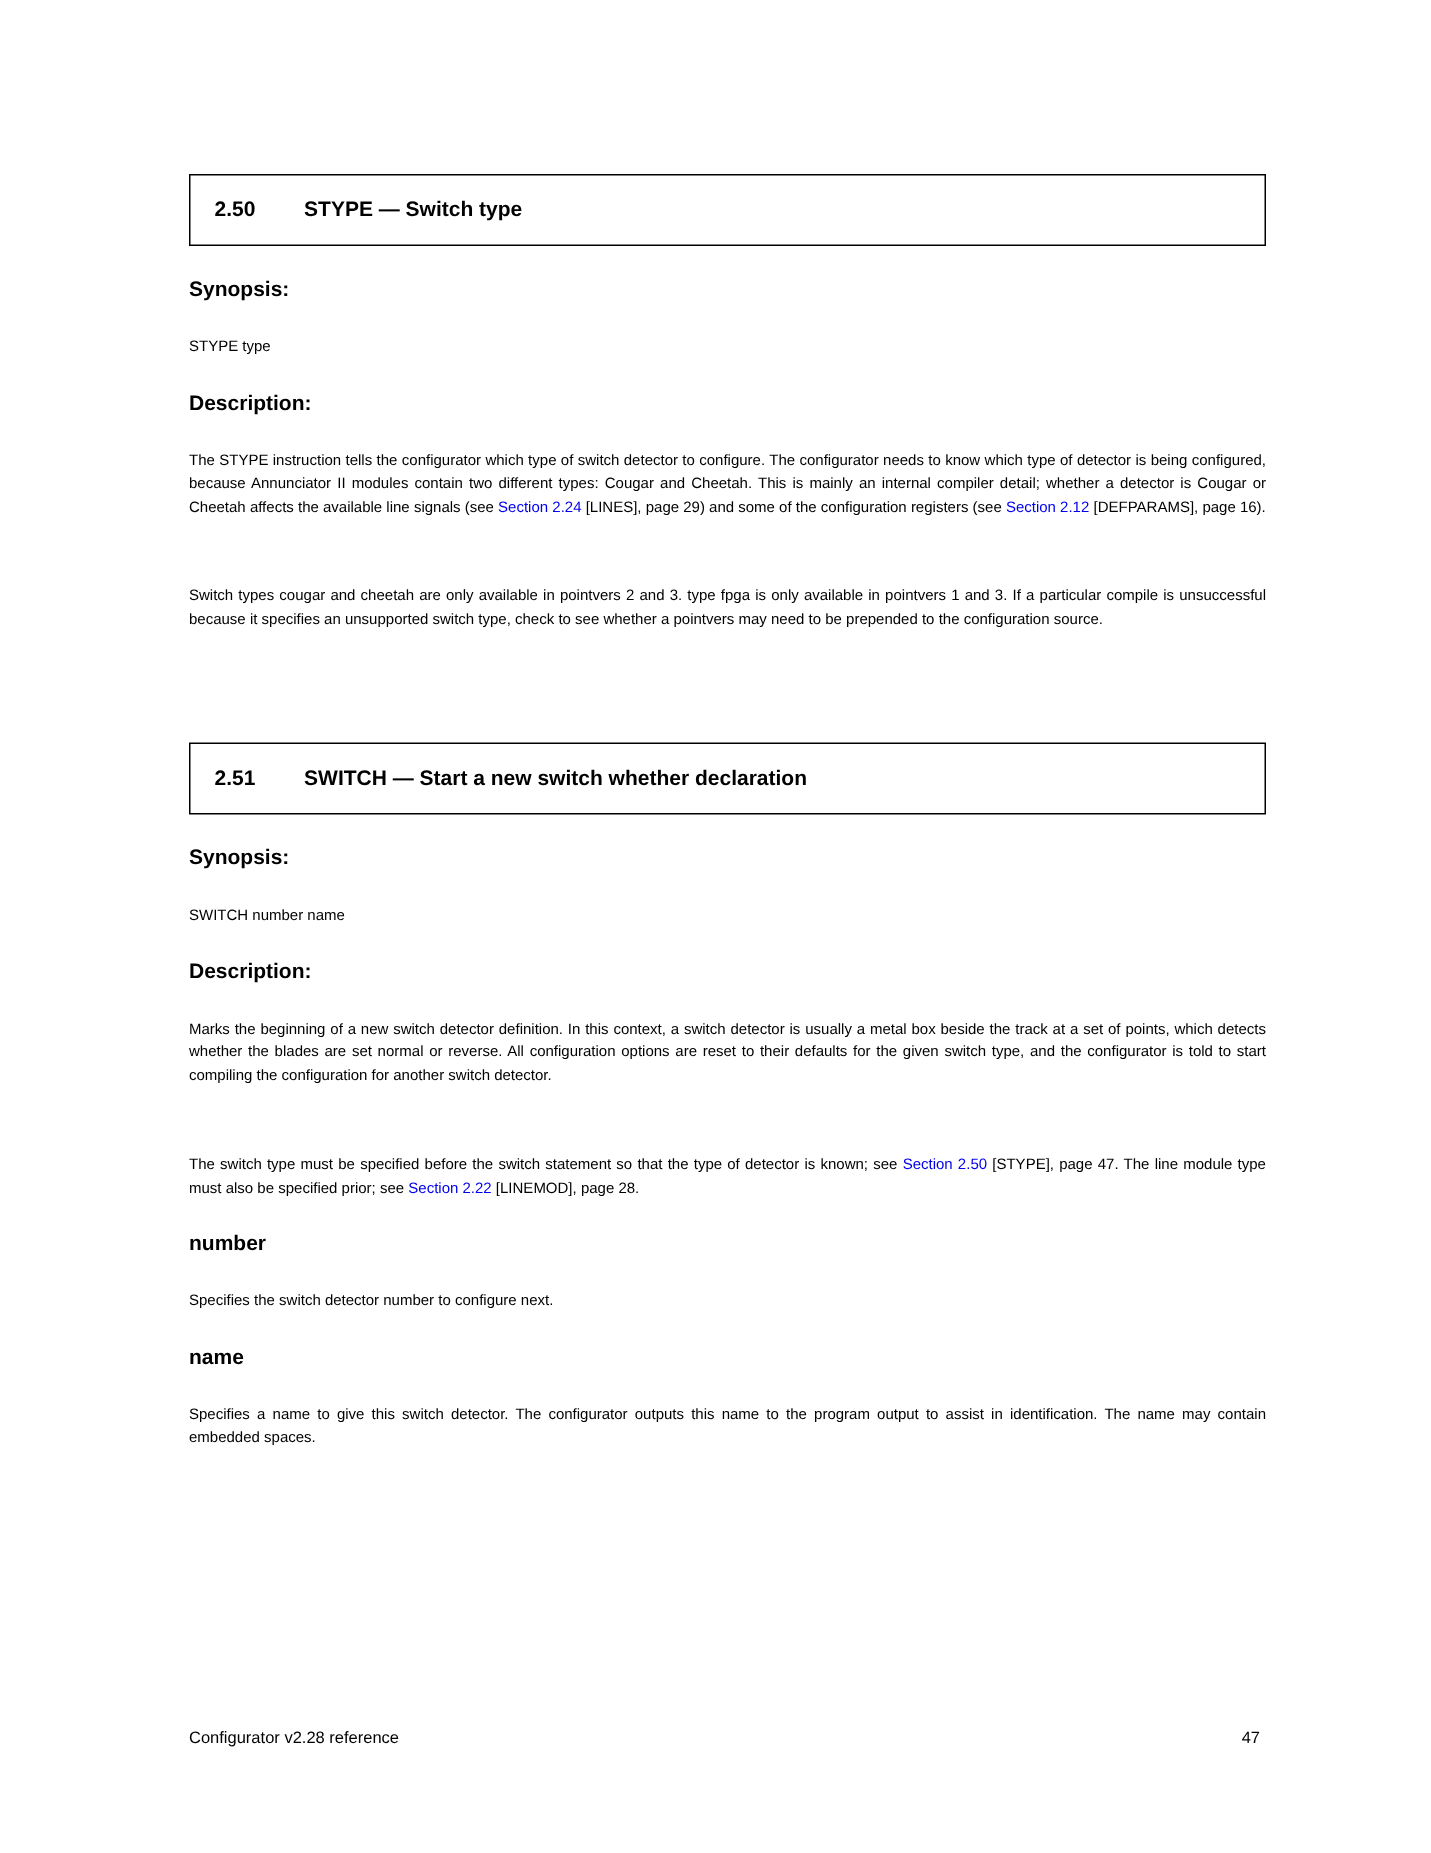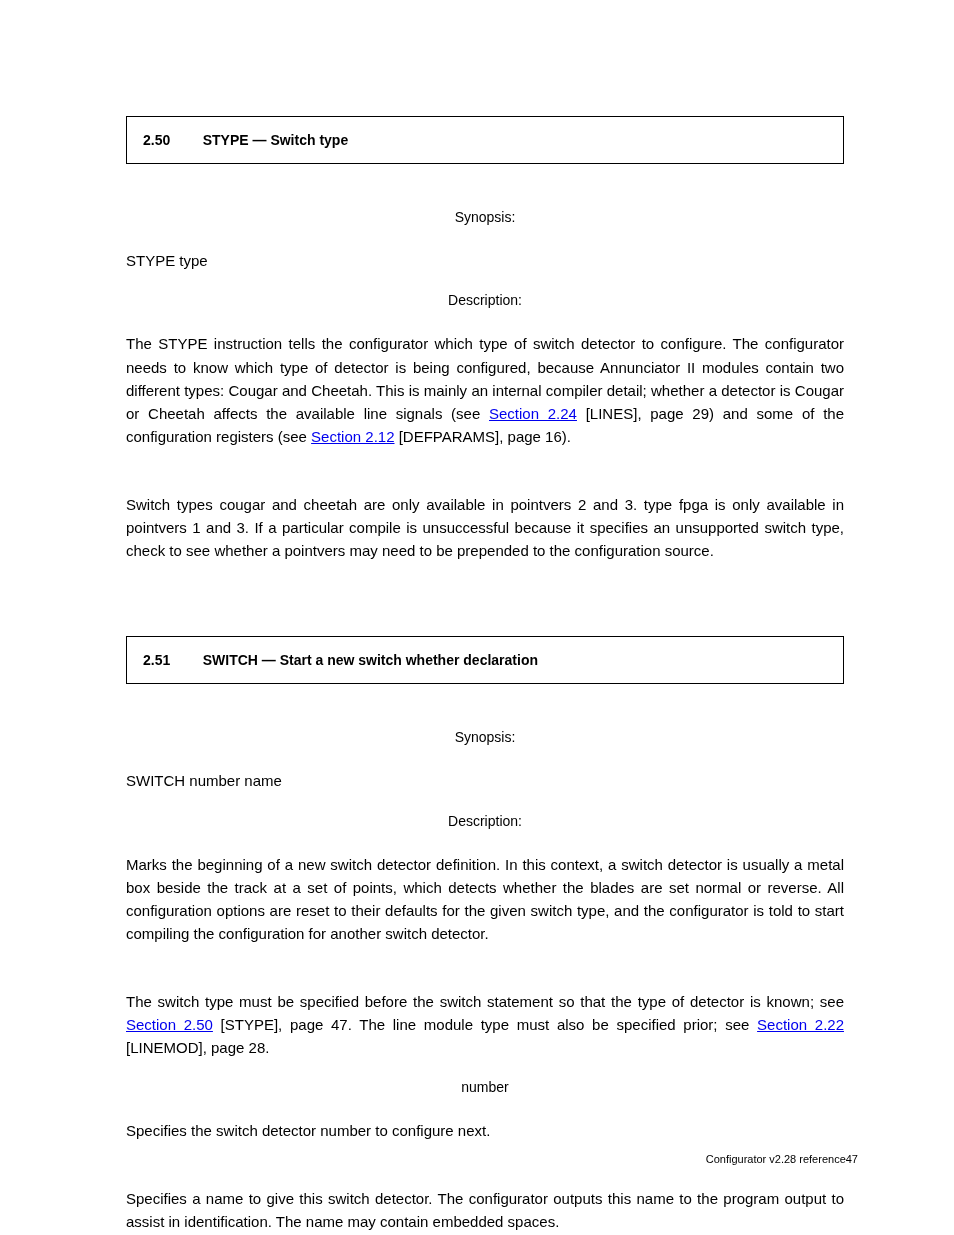--- a/index.html
+++ b/index.html
@@ -10,56 +10,54 @@
     font-family: Arial, Helvetica, sans-serif;
     color: #000000;
     position: relative;
   }
   .page {
     padding: 116px 110px 0 126px;
   }
   .section-heading {
     border: 1.5px solid #000000;
     padding: 14px 16px;
-    margin-bottom: 45px;
+    margin-bottom: 20px;
   }
   .heading-number {
     font-weight: bold;
     font-size: 14px;
     margin-right: 28px;
   }
   .heading-text {
     font-weight: bold;
     font-size: 14px;
   }
   .subheading {
-    font-weight: normal;
+    font-weight: bold;
     font-size: 14px;
     margin-bottom: 4px;
-    text-align: center;
   }
   .body-text {
-    font-size: 15px;
+    font-size: 10px;
     line-height: 1.55;
     text-align: justify;
     margin-top: 24px;
   }
   .body-text a {
     color: #0000ee;
-    text-decoration: underline;
   }
   .spacer-20 { height: 20px; }
   .spacer-54 { height: 54px; }
   .footer {
     position: absolute;
     bottom: 70px;
     left: 126px;
-    right: 96px;
+    right: 114px;
     display: flex;
-    justify-content: flex-end;
+    justify-content: space-between;
     font-size: 11px;
     color: #000000;
     margin-top: 13px;
   }
 </style>
 </head>
 <body>
 
 <div class="page">
 
@@ -102,20 +100,21 @@
 
   <div class="body-text">The switch type must be specified before the switch statement so that the type of detector is known; see <a>Section 2.50</a> [STYPE], page 47. The line module type must also be specified prior; see <a>Section 2.22</a> [LINEMOD], page 28.</div>
 
   <div class="spacer-20"></div>
 
   <div class="subheading">number</div>
   <div class="body-text">Specifies the switch detector number to configure next.</div>
 
   <div class="spacer-20"></div>
 
+  <div class="subheading">name</div>
   <div class="body-text">Specifies a name to give this switch detector. The configurator outputs this name to the program output to assist in identification. The name may contain embedded spaces.</div>
 
 </div>
 
 <div class="footer">
   <span>Configurator v2.28 reference</span>
   <span>47</span>
 </div>
 
 </body></html>

